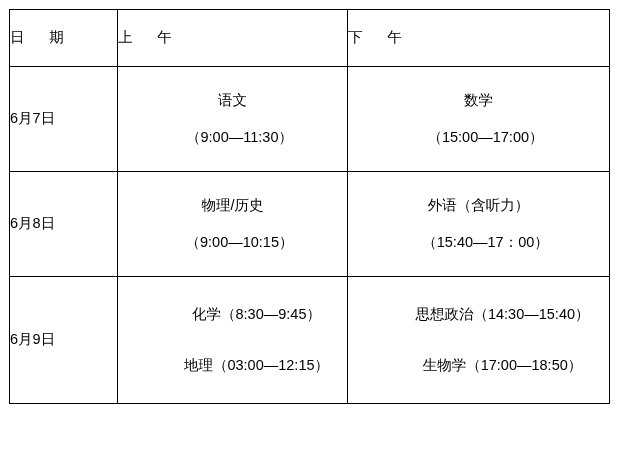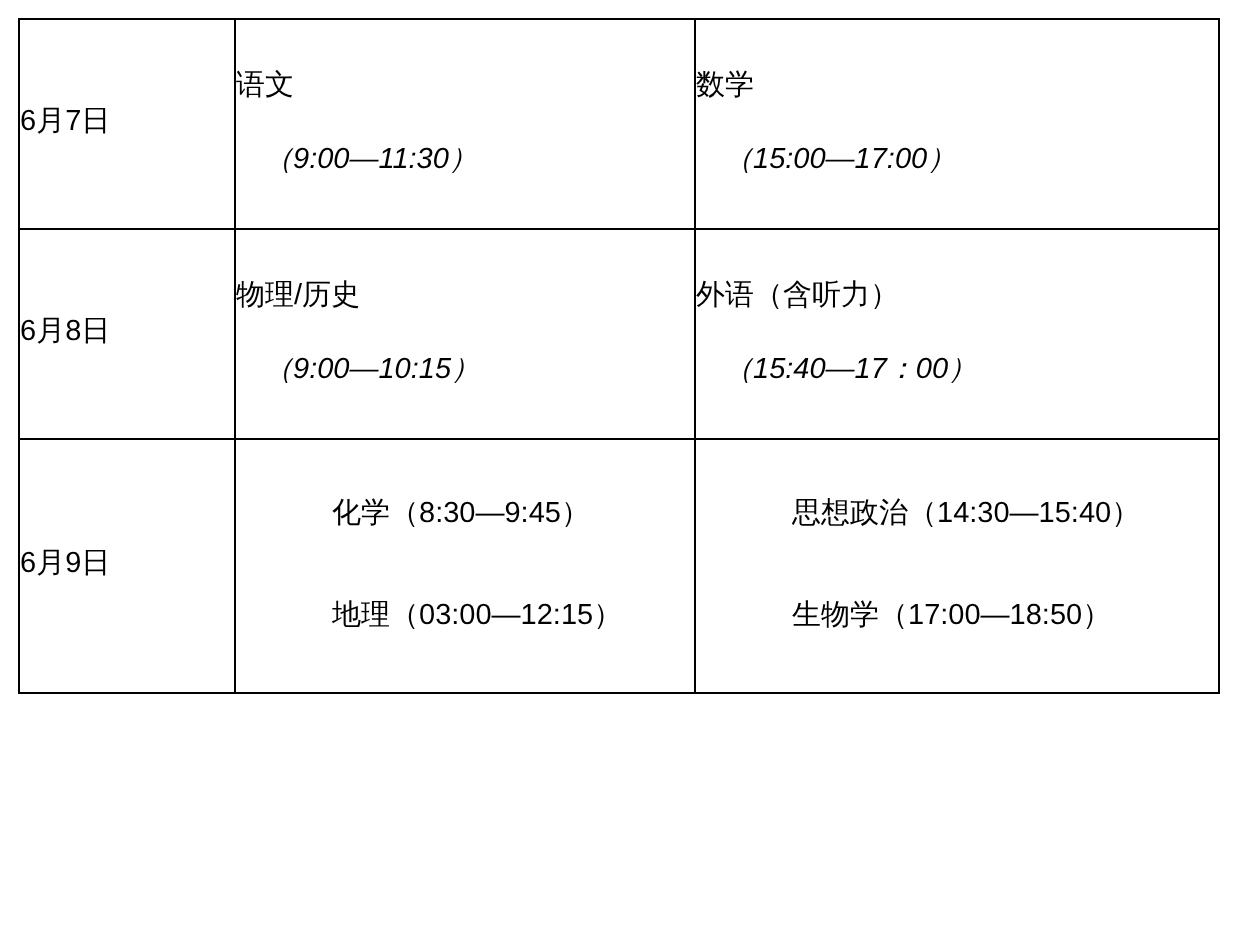--- a/index.html
+++ b/index.html
@@ -52,36 +52,36 @@
   
   .date-cell {
     padding-left: 10px;
     font-size: 14.5px;
     margin-top: 17px;
   }
 
   
   .subj-cell {
     padding: 0 0 0 14px;
+    text-align: center;
   }
   .row-a .subj-cell, .row-b .subj-cell {
     height: 104px;
   }
   .row-c .subj-cell {
     height: 126px;
   }
   .line-main {
     display: block;
     margin: 0 0 0 0;
   }
   .line-time {
     display: block;
     margin-top: 15px;
     padding-left: 14px;
-    font-style: italic;
   }
   .line-pair {
     display: block;
     margin-left: 48px;
   }
   .line-pair + .line-pair {
     margin-top: 30px;
   }
   .row-a td, .row-b td { height: 104px; }
   .row-c td { height: 126px; }
@@ -90,20 +90,31 @@
 <body>
 
 <div class="sheet">
   <table class="exam-table">
     <colgroup>
       <col class="col-date">
       <col class="col-am">
       <col class="col-pm">
     </colgroup>
     <tbody>
+      <tr>
+        <td class="hdr-cell">
+          <span class="hdr-text">日　期</span>
+        </td>
+        <td class="hdr-cell">
+          <span class="hdr-text">上　午</span>
+        </td>
+        <td class="hdr-cell">
+          <span class="hdr-text">下　午</span>
+        </td>
+      </tr>
 
       <tr class="row-a">
         <td class="date-cell">6月7日</td>
         <td class="subj-cell">
           <span class="line-main">语文</span>
           <span class="line-time">（9:00—11:30）</span>
         </td>
         <td class="subj-cell">
           <span class="line-main">数学</span>
           <span class="line-time">（15:00—17:00）</span>

